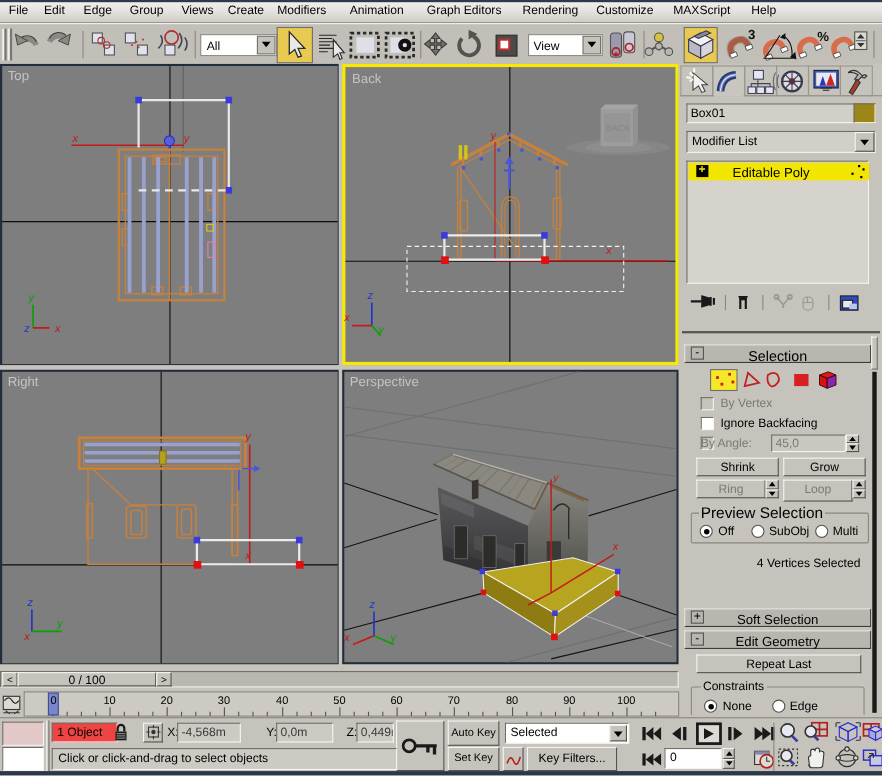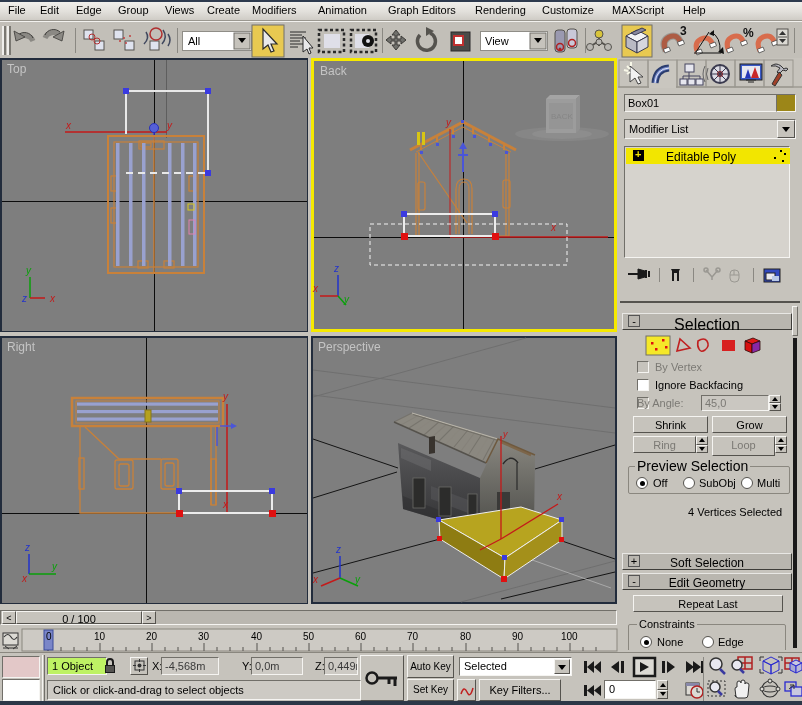--- a/index.html
+++ b/index.html
@@ -578,21 +578,21 @@
     <rect x="146" y="3" width="16" height="13" fill="#3048c0" stroke="#222"></rect>
     <rect x="148" y="7" width="9" height="7" fill="#e8e8f0" stroke="#222"></rect>
     <g fill="#b8c8e8">
         <rect x="154" y="10" width="7" height="5"></rect>
       </g>
   </svg>
   <div class="abs" style="left:2px;top:243px;width:180px;height:2px;background:#55534e"></div>
 
   <div class="abs btn" style="left:4px;top:255px;width:170px;height:17px;background:#b9b6af;border-color:#e8e7e4 #3e3d39 #3e3d39 #e8e7e4">
     <div class="abs" style="left:5px;top:1px;width:12px;height:12px;border:1px solid #555;font-size:11px;line-height:10px">-</div>
-    <div style="margin-top:2px;font-size:16px">Selection</div>
+    <div style="margin-top:2px;font-size:13px">Selection</div>
   </div>
 
   <div class="abs" style="left:2px;top:274px;width:176px;height:270px">
     <svg width="176" height="60" style="position:absolute;left:0;top:0">
 
       <rect x="26" y="4" width="24" height="19" fill="#f5e829" stroke="#716f69"></rect>
       <g fill="#e01010">
           <rect x="31" y="10" width="2.5" height="2.5"></rect>
           <rect x="42" y="7" width="2.5" height="2.5"></rect>
           <rect x="35" y="16" width="2.5" height="2.5"></rect>
@@ -761,21 +761,21 @@
     <text x="46" y="14" font-size="10">0</text>
   </svg>
 </div>
 
 <div class="abs" id="statusbar" style="left:0;top:652px;width:802px;height:53px;background:#c6c3bc;border-top:1px solid #8a877f">
 
   <div class="abs sunk" style="left:2px;top:3px;width:38px;height:22px;background:#e3c8c8"></div>
   <div class="abs sunk" style="left:2px;top:26px;width:38px;height:22px;background:#fff"></div>
   <div class="abs" style="left:42px;top:2px;width:3px;height:48px;border-left:1px solid #f5f4f1;border-right:1px solid #716f69"></div>
 
-  <div class="abs sunk" style="left:47px;top:4px;width:60px;height:18px;background:#bef264">
+  <div class="abs sunk" style="left:47px;top:4px;width:60px;height:18px;background:#ef4444">
       <div style="padding:2px 4px">1 Object</div>
     </div>
   <svg width="16" height="18" style="position:absolute;left:102px;top:4px">
     <rect x="3" y="8" width="10" height="8" fill="#1a1a1a"></rect>
     <path d="M5 8 v-3 a3 3 0 0 1 6 0 v3" fill="none" stroke="#1a1a1a" stroke-width="2"></path>
     <path d="M4 10 h8 M4 12 h8 M4 14 h8" stroke="#c6c3bc" stroke-width="0.7"></path>
   </svg>
   <div class="abs btn" style="left:130px;top:4px;width:18px;height:18px">
     <svg width="15" height="16">
         <rect x="3" y="3" width="9" height="9" fill="none" stroke="#333"></rect>

